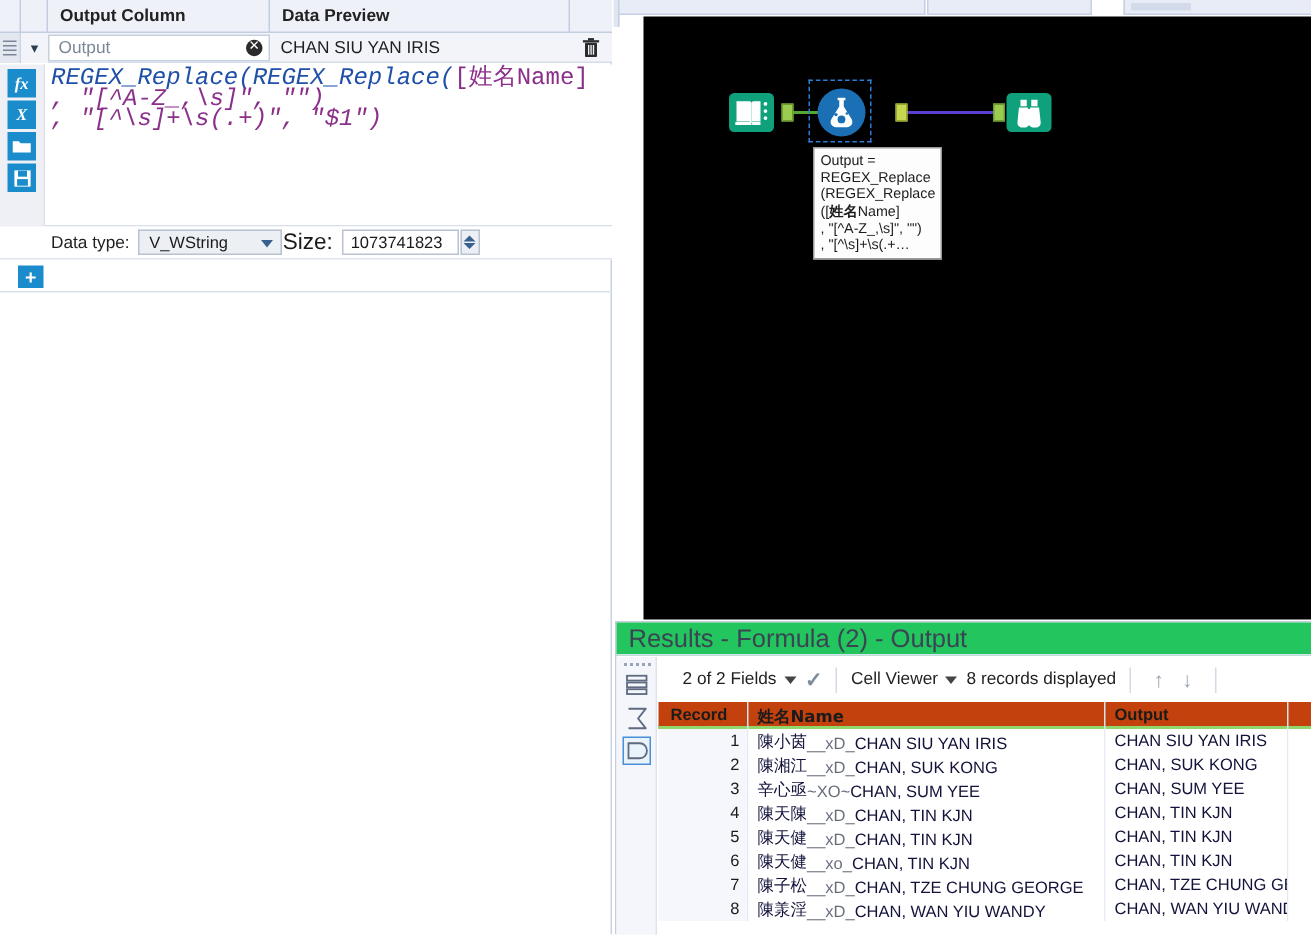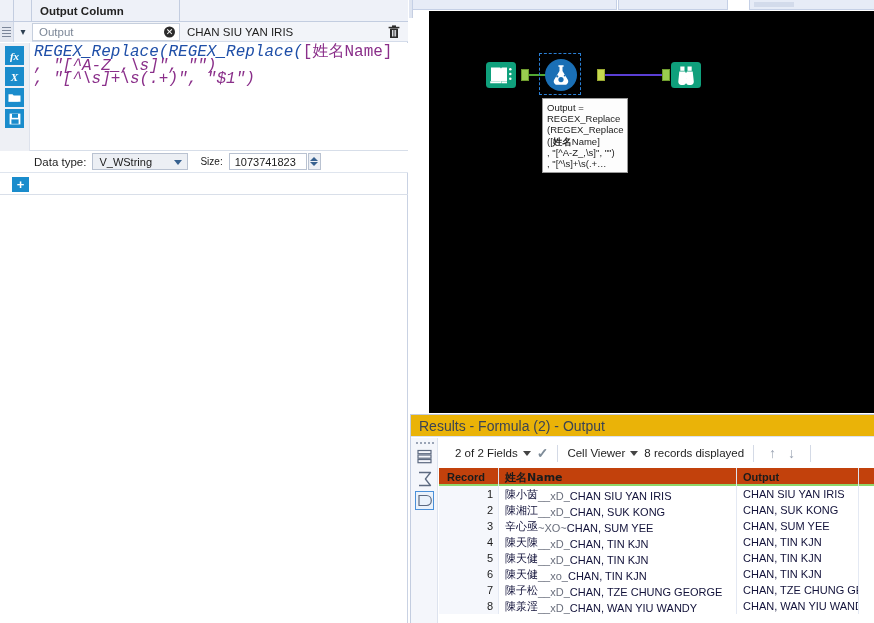--- a/index.html
+++ b/index.html
@@ -103,21 +103,21 @@
   .dt-select {
     margin-left:6px; width:96px; height:17px; background:#eceff4;
     border:1px solid #b9c2d1; display:flex; align-items:center;
     padding-left:6px; font-size:11px; position:relative;
   }
   .dt-select .caret {
     position:absolute; right:5px; top:6px;
     border-left:4px solid transparent; border-right:4px solid transparent;
     border-top:5px solid #37618f;
   }
-  .sz-label { margin-left:12px; font-size:10px; }
+  .sz-label { margin-left:0; font-size:15px; }
   .sz-input {
     margin-left:6px; width:78px; height:17px; background:#fff;
     border:1px solid #b9c2d1; display:flex; align-items:center;
     padding-left:5px; font-size:11px;
   }
   .spin {
     margin-left:1px; width:13px; height:17px; background:#eceff4;
     border:1px solid #b9c2d1; display:flex; flex-direction:column;
     align-items:center; justify-content:space-around; padding:2px 0;
   }
@@ -178,22 +178,22 @@
   }
   .annot b { font-weight:bold; }
 
   
   #results {
     position:absolute; left:410px; top:414px; width:464px; height:209px;
     background:#ffffff; border-top:1px solid #c3cde0; border-left:1px solid #c3cde0;
   }
   .res-title {
     position:absolute; left:0; top:0; width:463px; height:22px;
-    background:#eab308; display:flex; align-items:center; padding-left:8px;
-    font-size:14px; color:#3b4453; border-bottom:1px solid #dbe2ef;
+    background:#22c55e; display:flex; align-items:center; padding-left:8px;
+    font-size:17px; color:#3b4453; border-bottom:1px solid #dbe2ef;
   }
   .res-vtool {
     position:absolute; left:0; top:23px; width:27px; height:186px;
     background:#f4f6fb; border-right:1px solid #dde3ee;
   }
   .vt-dots {
     position:absolute; left:5px; top:2px; width:18px; height:5px;
     display:flex; gap:2px; align-items:center;
   }
   .vt-dots i { width:2px; height:2px; background:#9aa4b6; display:block; }
@@ -250,20 +250,21 @@
 <body>
 
 <div id="root">
 
   <div id="config-panel">
 
     <div class="cfg-header">
       <div class="hcell gutter1"></div>
       <div class="hcell gutter2"></div>
       <div class="hcell col-out">Output Column</div>
+      <div class="hcell col-prev">Data Preview</div>
       <div class="hcell gutter3"></div>
     </div>
 
     <div class="cfg-row">
       <div class="grip">
           <i></i>
           <i></i>
           <i></i>
           <i></i>
         </div>

